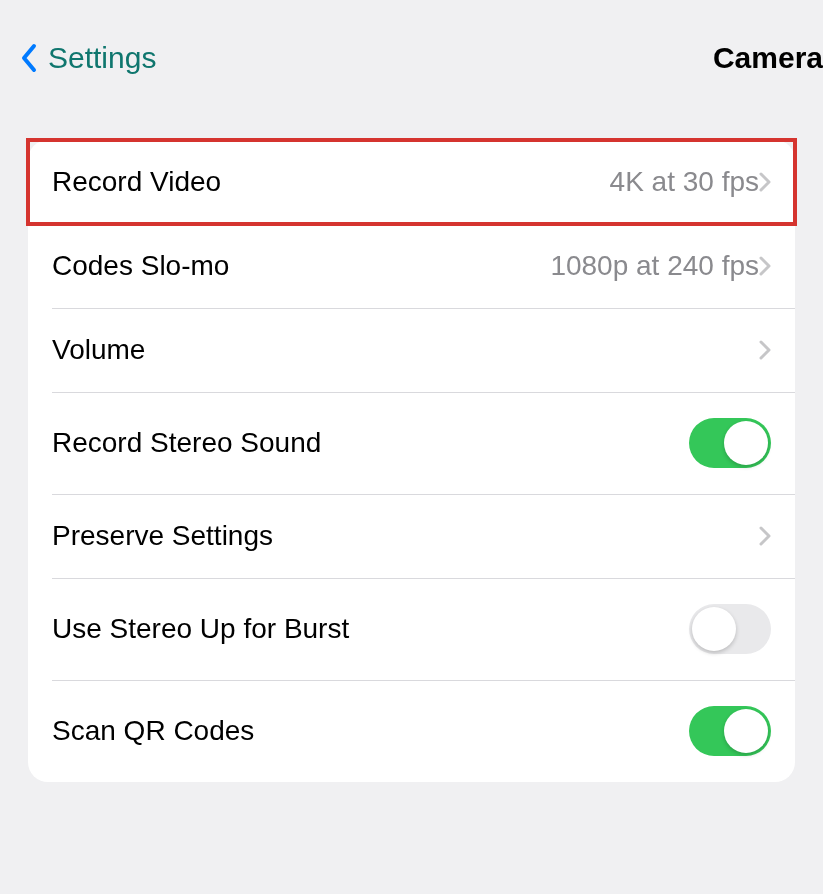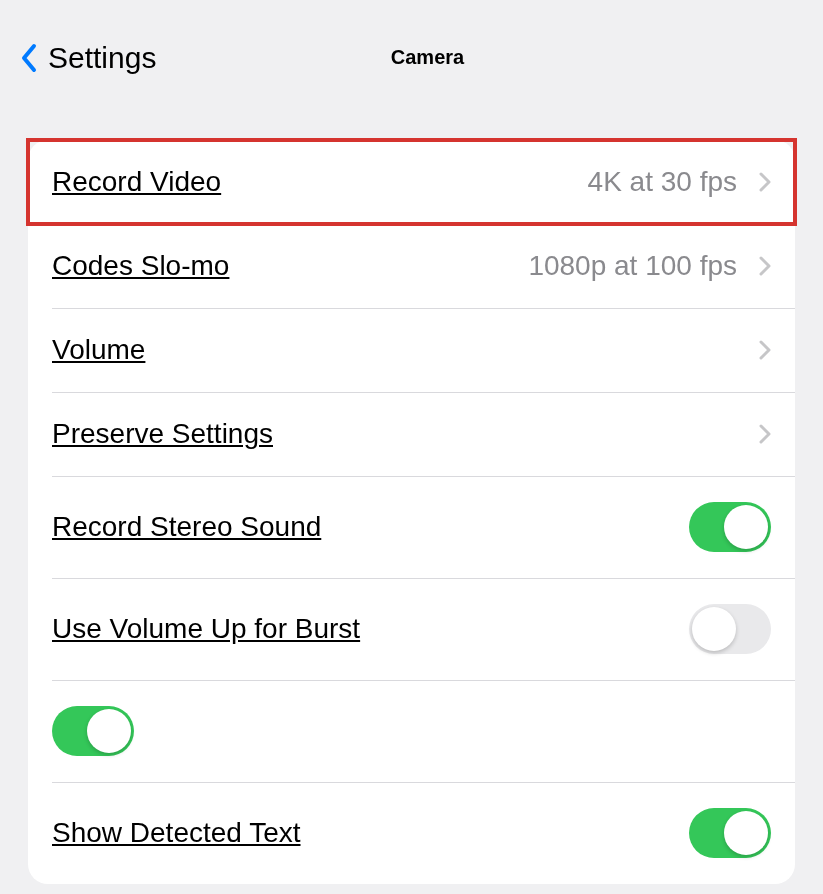--- a/index.html
+++ b/index.html
@@ -13,35 +13,35 @@
   .nav {
     display: flex;
     align-items: center;
     padding: 35px 20px 30px 20px;
     position: relative;
     height: 110px;
   }
   .back {
     display: flex;
     align-items: center;
-    color: #000000;
+    color: #0f766e;
     font-size: 30px;
     cursor: pointer;
     z-index: 2;
   }
   .back-chev {
     width: 18px;
     height: 30px;
     margin-right: 10px;
   }
   .title {
     position: absolute;
     left: 0; right: 0;
-    text-align: center;
-    font-size: 20px;
+    text-align: right;
+    font-size: 30px;
     font-weight: 600;
     color: #000;
     margin-left: 32px;
   }
   .group {
     background: #fff;
     border-radius: 20px;
     margin: 30px 28px 0 28px;
     overflow: visible;
   }
@@ -58,30 +58,29 @@
     position: absolute;
     left: 24px;
     right: 0;
     top: 0;
     height: 1px;
     background: #d9d9dd;
   }
   .row .label {
     font-size: 28px;
     color: #000;
-    text-decoration: underline;
   }
   .row .right {
     display: flex;
     align-items: center;
   }
   .row .value {
     font-size: 28px;
     color: #8a8a8e;
-    margin-right: 22px;
+    margin-right: 0;
   }
   .chev {
     width: 12px;
     height: 20px;
     flex-shrink: 0;
   }
   .chev path { stroke: #c6c6c8; stroke-width: 3; fill: none; stroke-linecap: round; stroke-linejoin: round; }
   .toggle {
     width: 82px;
     height: 50px;
@@ -130,65 +129,60 @@
       <span class="value">4K at 30 fps</span>
       <svg class="chev" viewBox="0 0 12 20">
           <path d="M2 2 L10 10 L2 18"></path>
         </svg>
     </div>
   </div>
 
   <div class="row">
     <span class="label">Codes Slo-mo</span>
     <div class="right">
-      <span class="value">1080p at 100 fps</span>
+      <span class="value">1080p at 240 fps</span>
       <svg class="chev" viewBox="0 0 12 20">
           <path d="M2 2 L10 10 L2 18"></path>
         </svg>
     </div>
   </div>
 
   <div class="row">
     <span class="label">Volume</span>
     <div class="right">
       <svg class="chev" viewBox="0 0 12 20">
           <path d="M2 2 L10 10 L2 18"></path>
         </svg>
     </div>
   </div>
 
   <div class="row">
+    <span class="label">Record Stereo Sound</span>
+    <div class="toggle on">
+        <div class="knob"></div>
+      </div>
+  </div>
+
+  <div class="row">
     <span class="label">Preserve Settings</span>
     <div class="right">
       <svg class="chev" viewBox="0 0 12 20">
           <path d="M2 2 L10 10 L2 18"></path>
         </svg>
     </div>
   </div>
 
   <div class="row">
-    <span class="label">Record Stereo Sound</span>
-    <div class="toggle on">
-        <div class="knob"></div>
-      </div>
-  </div>
-
-  <div class="row">
-    <span class="label">Use Volume Up for Burst</span>
+    <span class="label">Use Stereo Up for Burst</span>
     <div class="toggle off">
         <div class="knob"></div>
       </div>
   </div>
 
   <div class="row">
+    <span class="label">Scan QR Codes</span>
     <div class="toggle on">
         <div class="knob"></div>
       </div>
   </div>
 
-  <div class="row">
-    <span class="label">Show Detected Text</span>
-    <div class="toggle on">
-        <div class="knob"></div>
-      </div>
-  </div>
 
 </div>
 
 </body></html>

